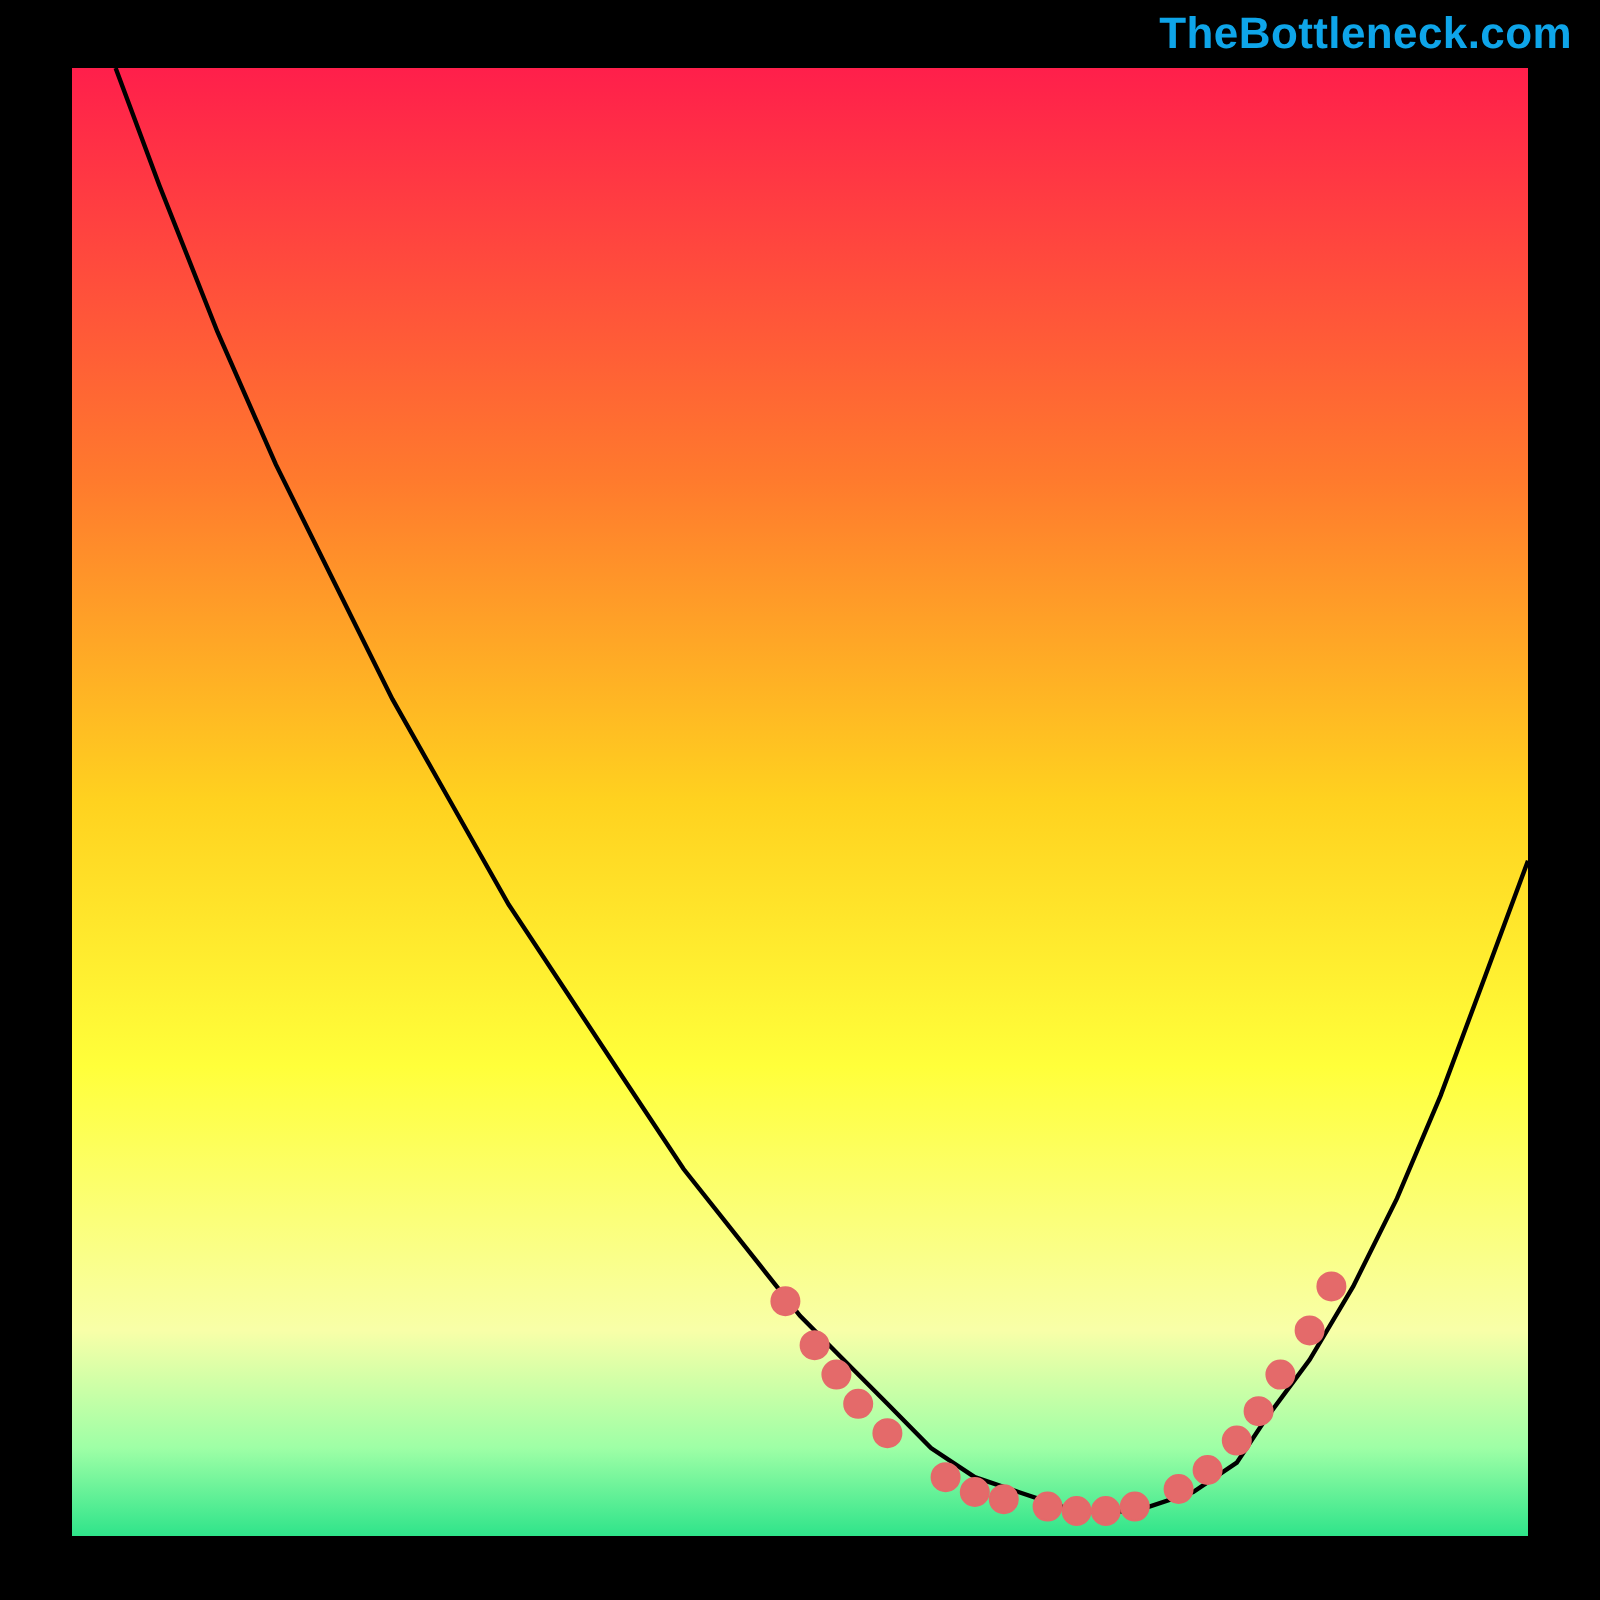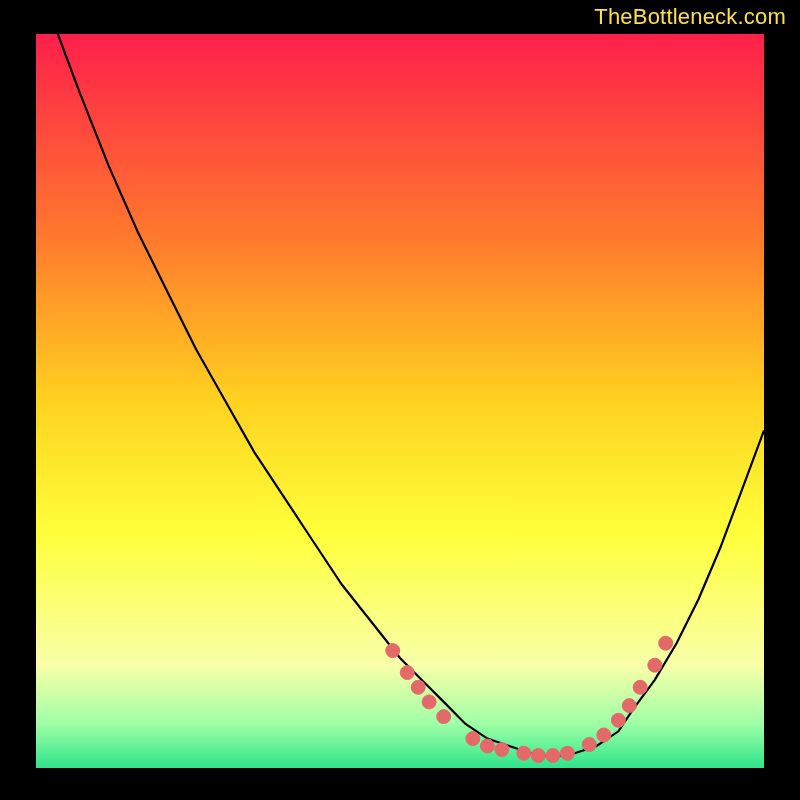--- a/index.html
+++ b/index.html
@@ -14,23 +14,23 @@
   .frame {
     position: relative;
     width: 800px;
     height: 800px;
     background: #000;
   }
   .watermark {
     position: absolute;
     top: 4px;
     right: 14px;
-    color: #fde047;
+    color: #0ea5e9;
     font-size: 22px;
-    font-weight: 400;
+    font-weight: 700;
     letter-spacing: 0.2px;
   }
   
   svg.plot {
     position: absolute;
     left: 0; top: 0;
     width: 800px;
     height: 800px;
   }
 </style>

